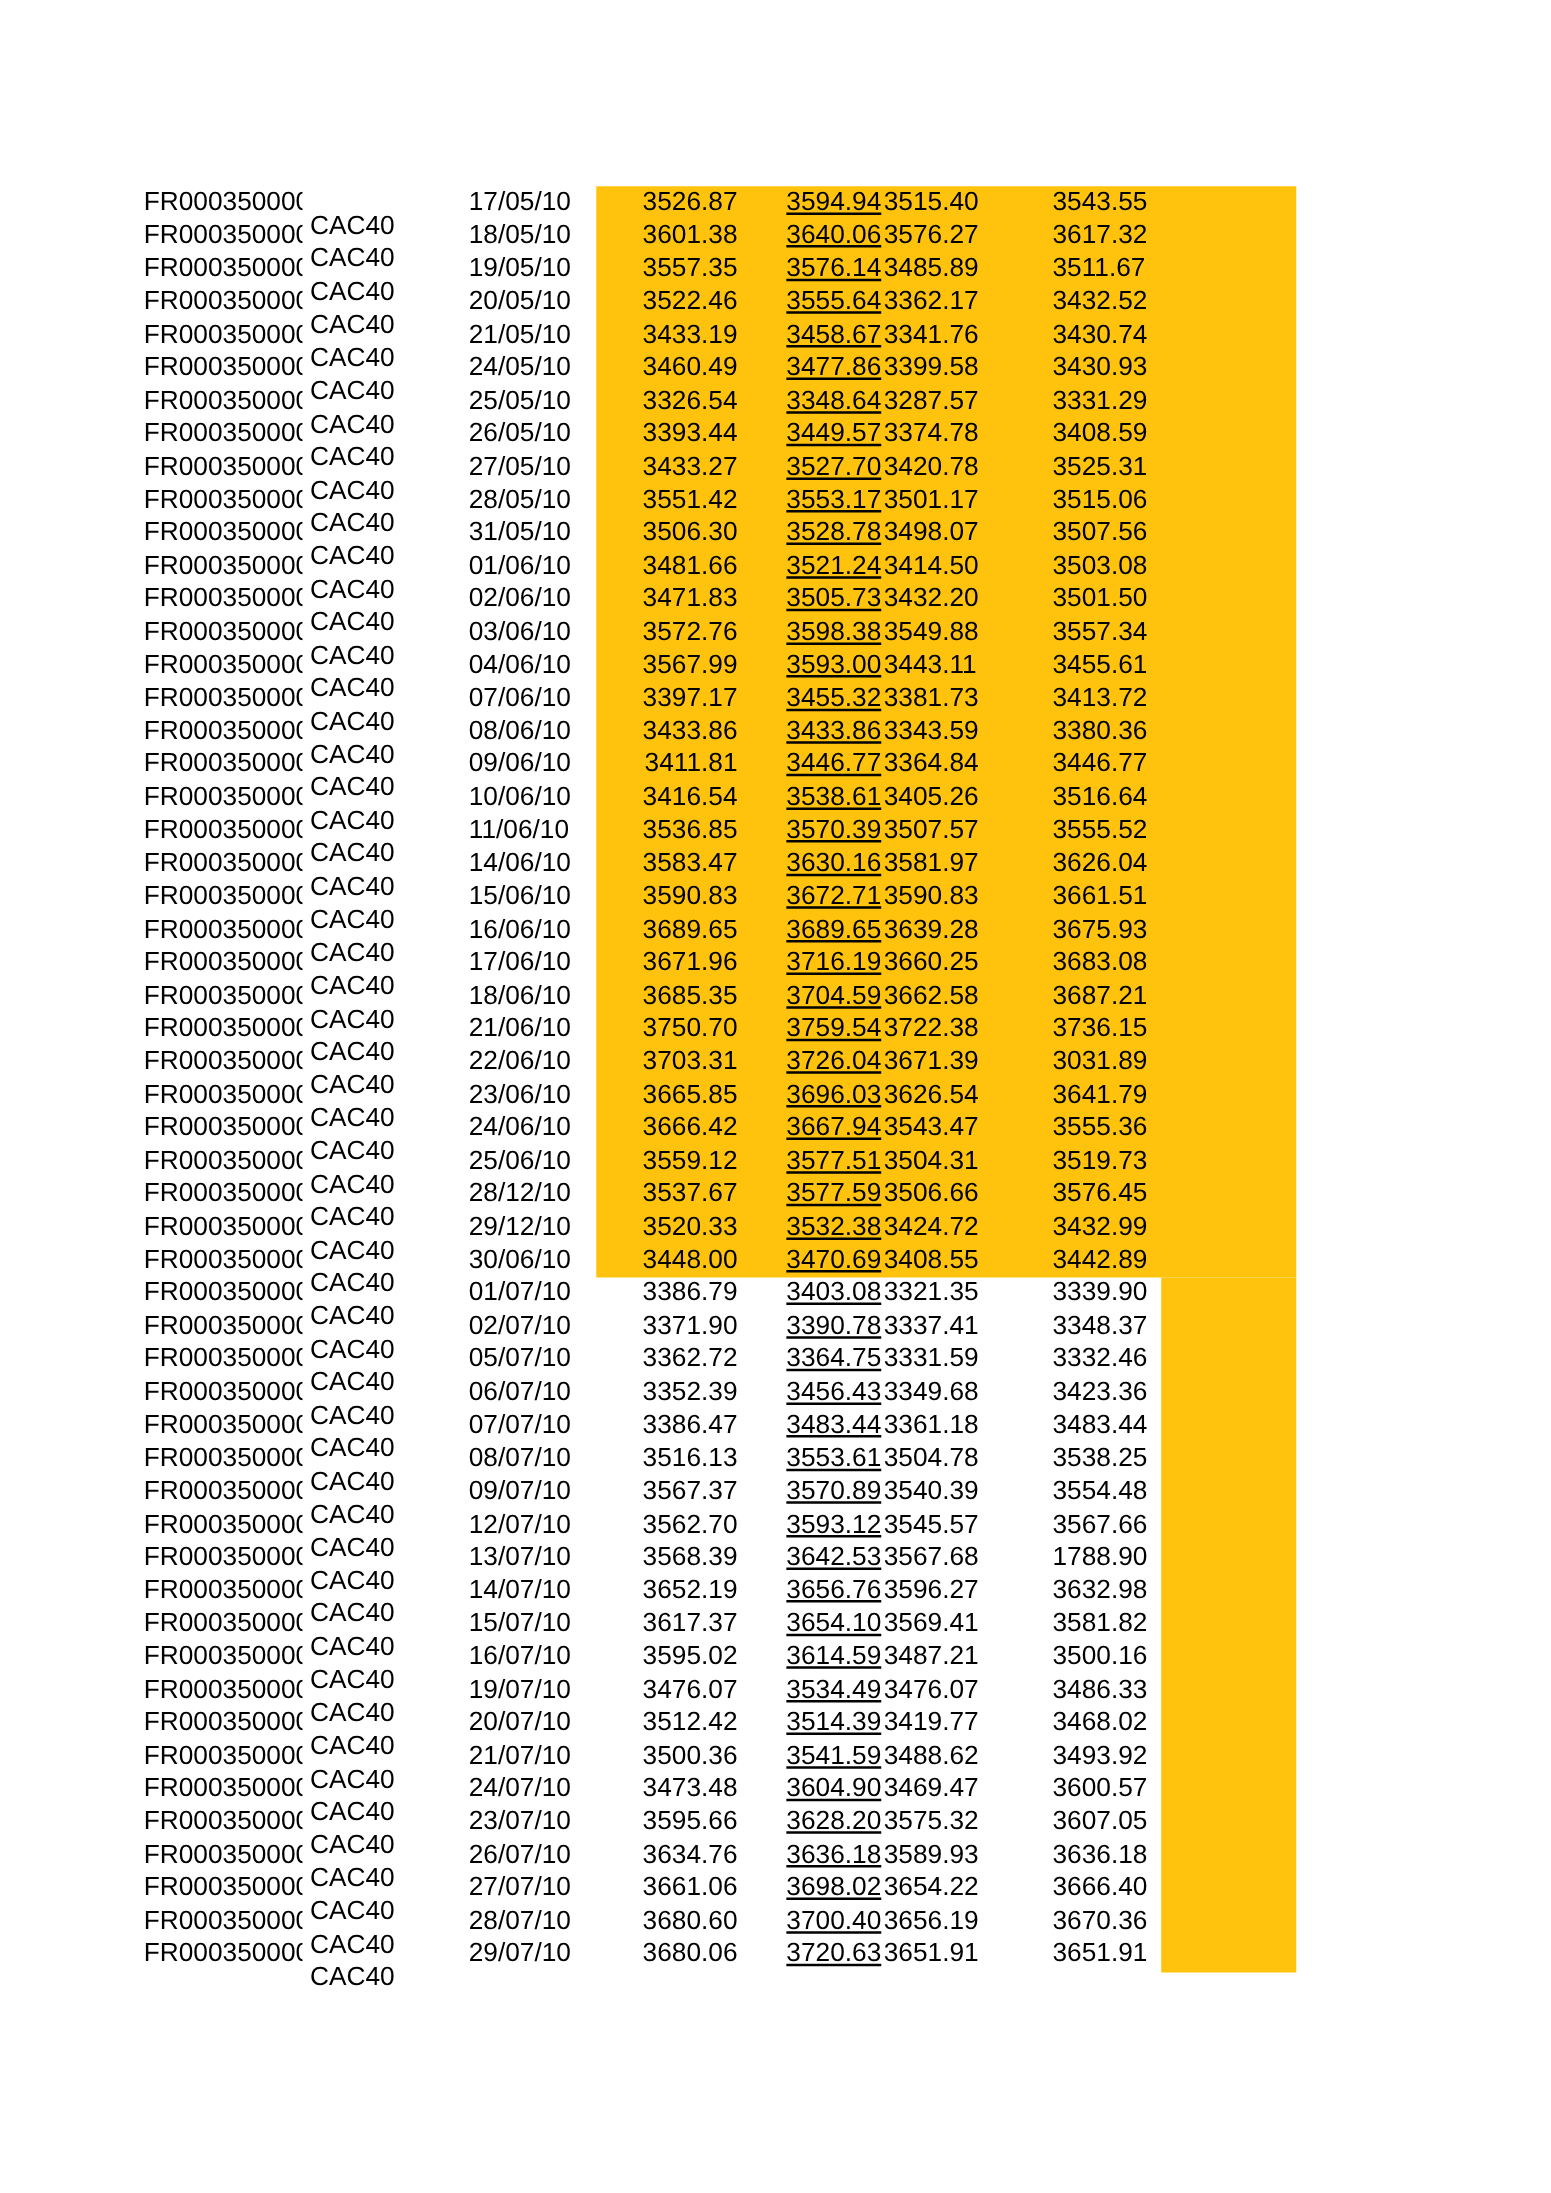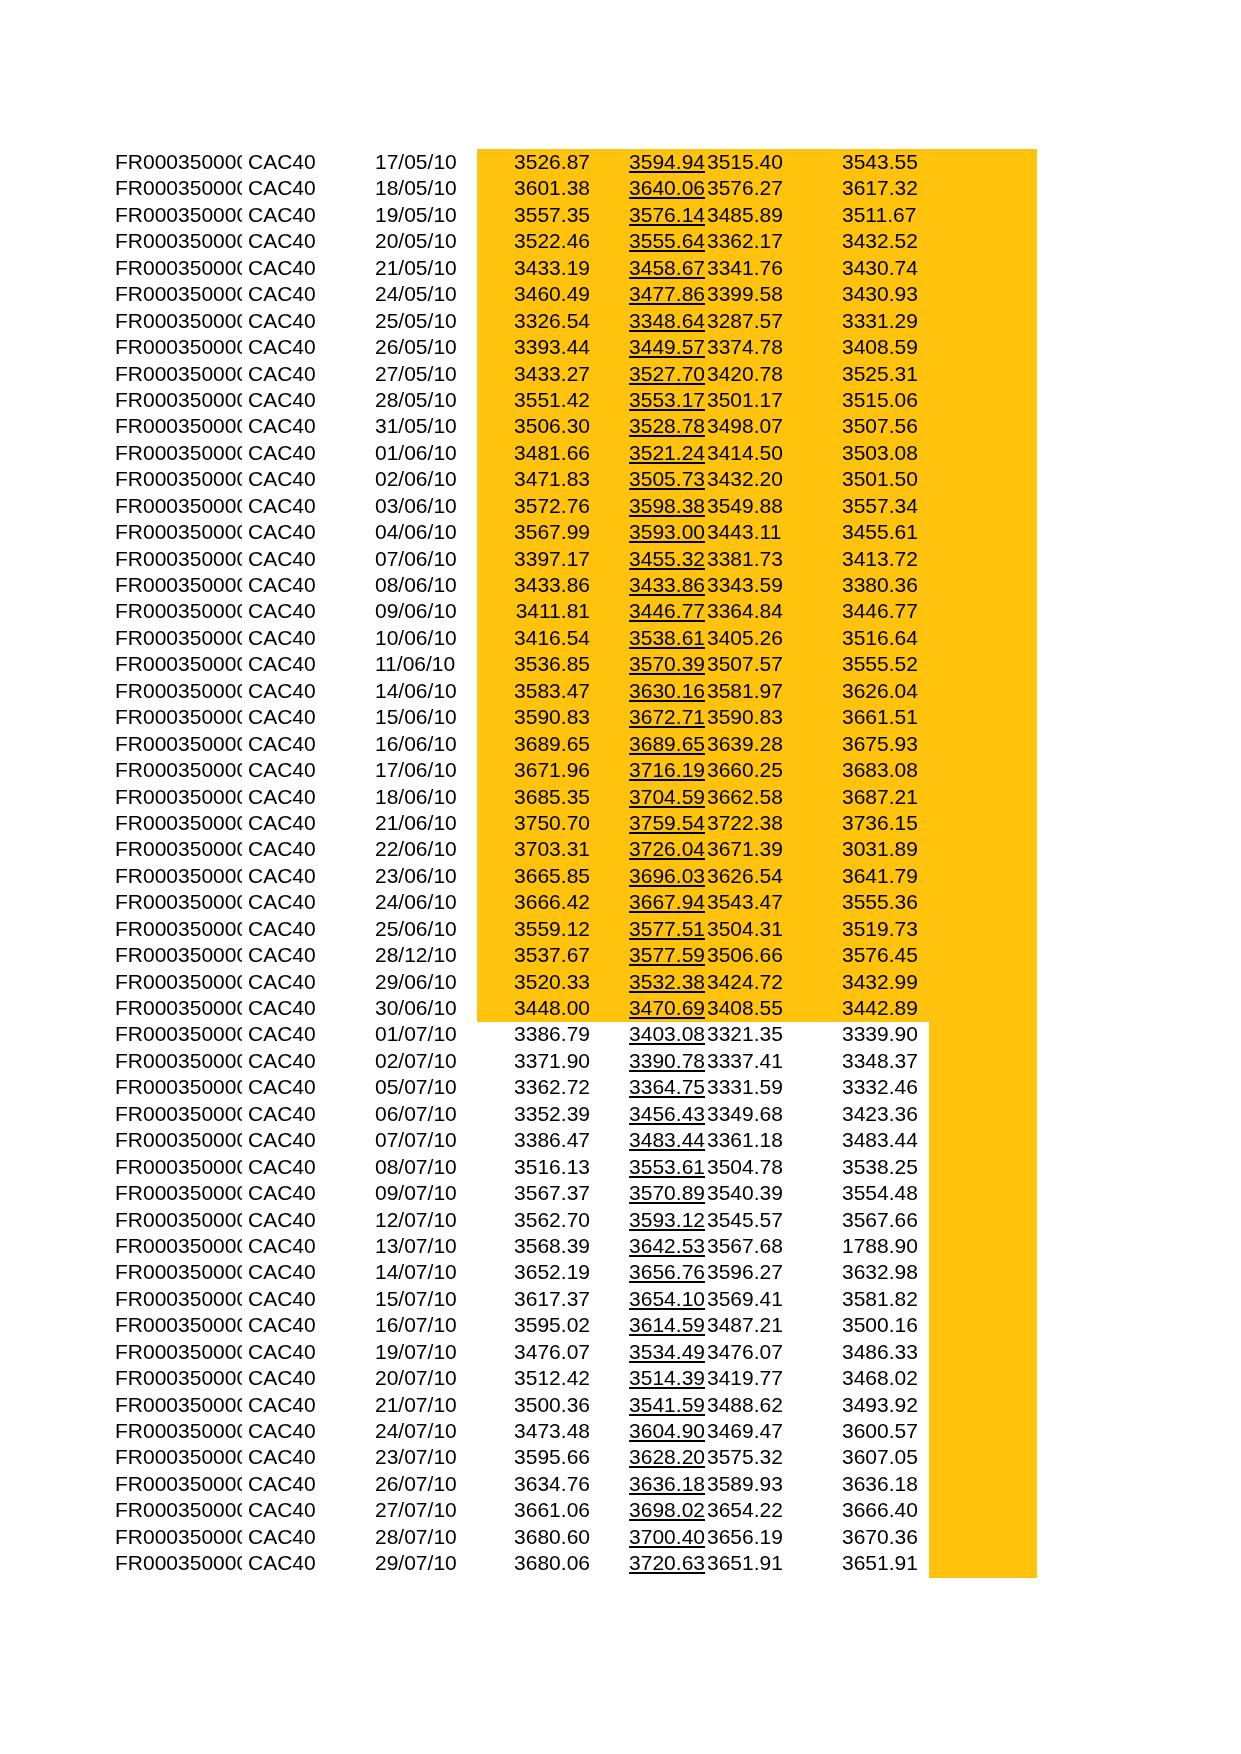--- a/index.html
+++ b/index.html
@@ -47,21 +47,21 @@
     height: 26.45px;
   }
   .cell {
     position: absolute;
     top: 0;
     height: 26.45px;
     line-height: 26.45px;
     white-space: nowrap;
   }
   .c-isin  { left: 115px; width: 127px; overflow: hidden; }
-  .c-name  { left: 248px; width: 120px; }
+  .c-name  { left: 248px; width: 120px; margin-top: 19px; }
   .c-date  { left: 375px; width: 100px; text-align: left; }
   .c-v0    { left: 480px; width: 110px; text-align: right; }
   .c-v1    { left: 595px; width: 110px; text-align: right; text-decoration: underline; }
   .c-v2    { left: 707px; width: 110px; text-align: left; }
   .c-v3    { left: 842px; width: 110px; text-align: left; }
 </style>
 </head>
 <body>
 
 <div class="sheet">
@@ -374,21 +374,21 @@
     <span class="cell c-date">28/12/10</span>
     <span class="cell c-v0">3537.67</span>
     <span class="cell c-v1">3577.59</span>
     <span class="cell c-v2">3506.66</span>
     <span class="cell c-v3">3576.45</span>
   </div>
 
   <div class="row">
     <span class="cell c-isin">FR0003500008</span>
     <span class="cell c-name">CAC40</span>
-    <span class="cell c-date">29/06/10</span>
+    <span class="cell c-date">29/12/10</span>
     <span class="cell c-v0">3520.33</span>
     <span class="cell c-v1">3532.38</span>
     <span class="cell c-v2">3424.72</span>
     <span class="cell c-v3">3432.99</span>
   </div>
 
   <div class="row">
     <span class="cell c-isin">FR0003500008</span>
     <span class="cell c-name">CAC40</span>
     <span class="cell c-date">30/06/10</span>

